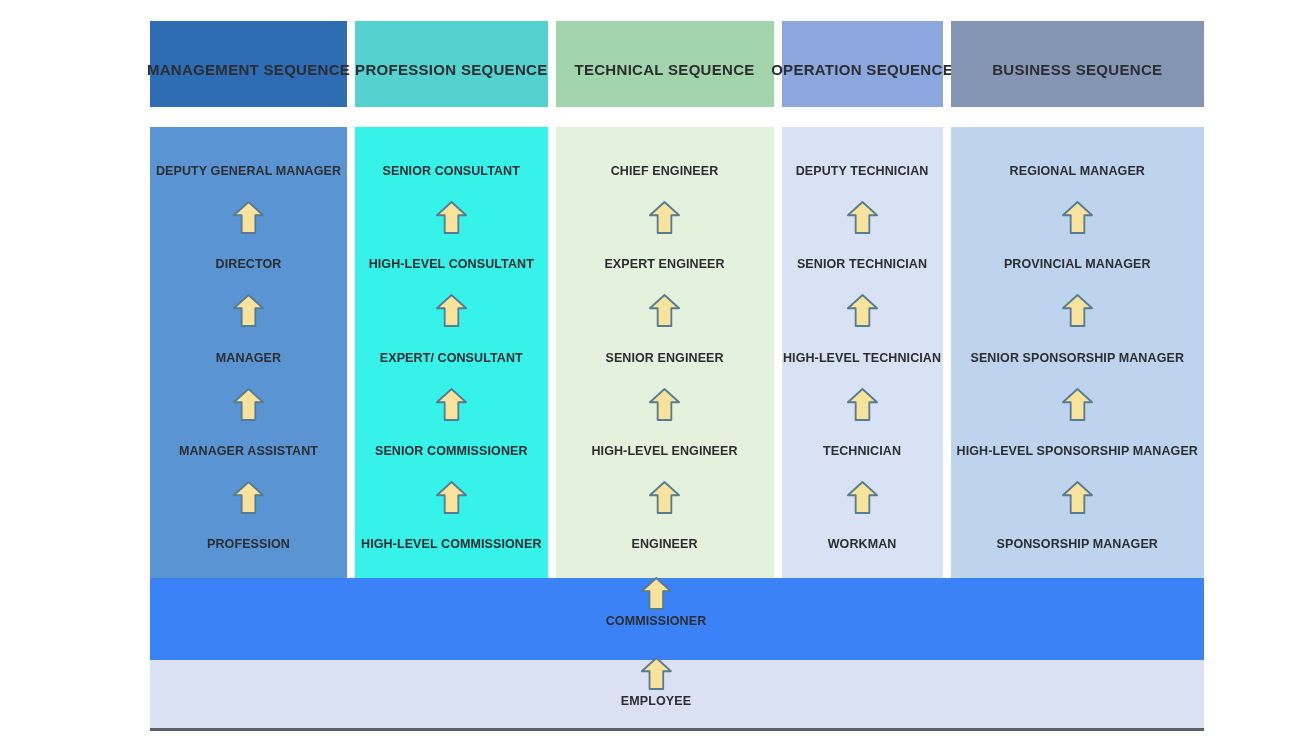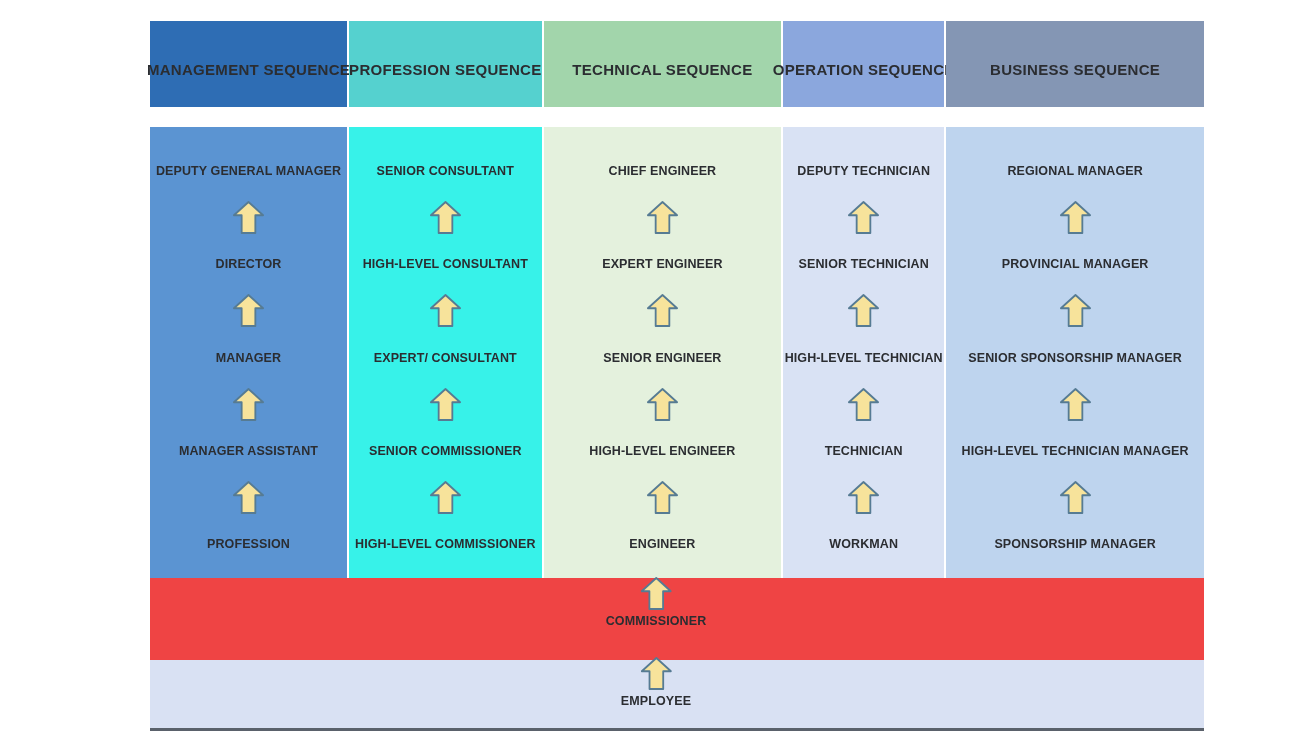--- a/index.html
+++ b/index.html
@@ -6,21 +6,21 @@
   body{
     width:1309px;height:736px;position:relative;overflow:hidden;
     background:#ffffff;
     font-family:"Liberation Sans","DejaVu Sans",sans-serif;
     -webkit-font-smoothing:antialiased;
   }
   .diagram{
     position:absolute;left:150px;top:21px;width:1054px;
   }
   .columns{
-    display:flex;gap:2px;
+    display:flex;gap:8px;
   }
   .col{display:flex;flex-direction:column;}
   .col-0{width:197px;}
   .col-1{width:198px;justify-content:space-between;}
   .col-2{width:247px;}
   .col-3{width:161px;}
   .col-4{width:268px;}
   .col-header{
     height:86px;background:var(--hdr);
     display:flex;align-items:center;justify-content:center;
@@ -174,31 +174,31 @@
             <polygon points="17,1 33,15.5 24.5,15.5 24.5,35 9.5,35 9.5,15.5 1,15.5"></polygon>
           </svg>
         <div class="role">PROVINCIAL MANAGER</div>
         <svg class="arw" viewBox="0 0 34 36">
             <polygon points="17,1 33,15.5 24.5,15.5 24.5,35 9.5,35 9.5,15.5 1,15.5"></polygon>
           </svg>
         <div class="role">SENIOR SPONSORSHIP MANAGER</div>
         <svg class="arw" viewBox="0 0 34 36">
             <polygon points="17,1 33,15.5 24.5,15.5 24.5,35 9.5,35 9.5,15.5 1,15.5"></polygon>
           </svg>
-        <div class="role">HIGH-LEVEL TECHNICIAN MANAGER</div>
+        <div class="role">HIGH-LEVEL SPONSORSHIP MANAGER</div>
         <svg class="arw" viewBox="0 0 34 36">
             <polygon points="17,1 33,15.5 24.5,15.5 24.5,35 9.5,35 9.5,15.5 1,15.5"></polygon>
           </svg>
         <div class="role">SPONSORSHIP MANAGER</div>
       </div>
     </div>
 
   </div>
 
-  <div class="band band-commissioner" id="band-commissioner" style="background: #ef4444; text-align: right;">
+  <div class="band band-commissioner" id="band-commissioner" style="background: #3b82f6; text-align: right;">
     <div class="band-group">
       <svg class="arw" viewBox="0 0 34 36">
           <polygon points="17,1 33,15.5 24.5,15.5 24.5,35 9.5,35 9.5,15.5 1,15.5"></polygon>
         </svg>
       <div class="band-label">COMMISSIONER</div>
     </div>
   </div>
 
   <div class="band band-employee" id="band-employee" style="background: rgb(217, 225, 243);">
     <div class="band-group">

